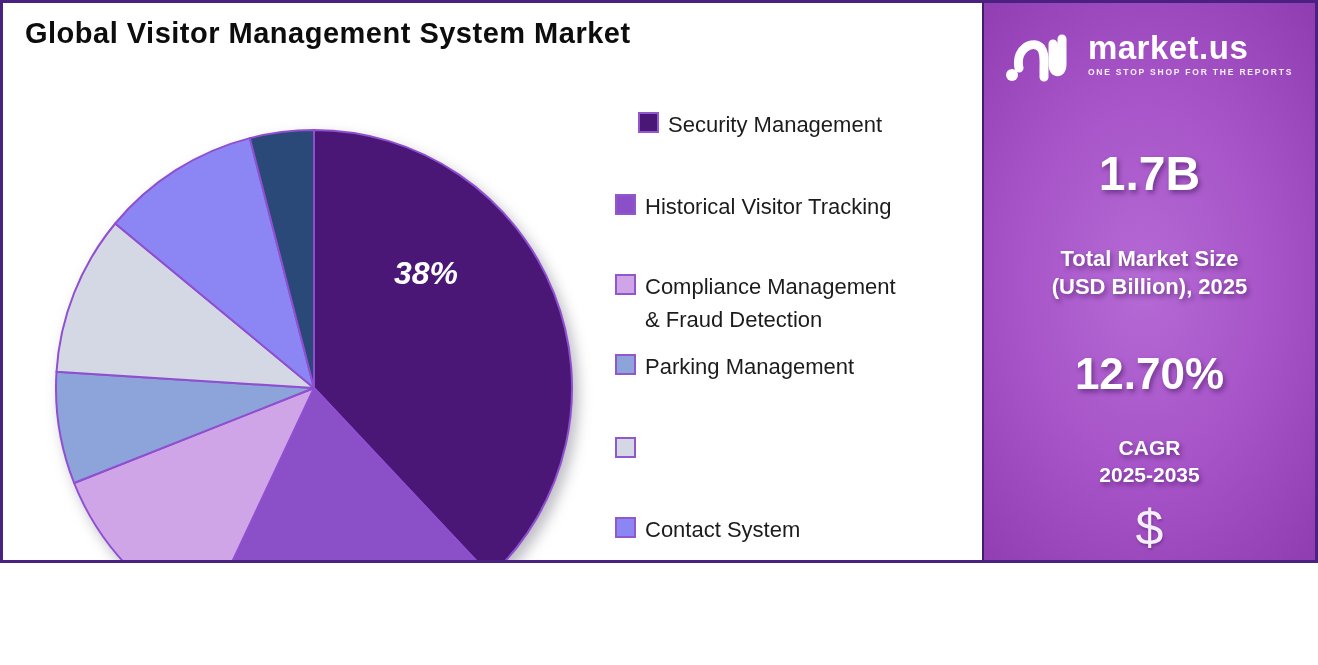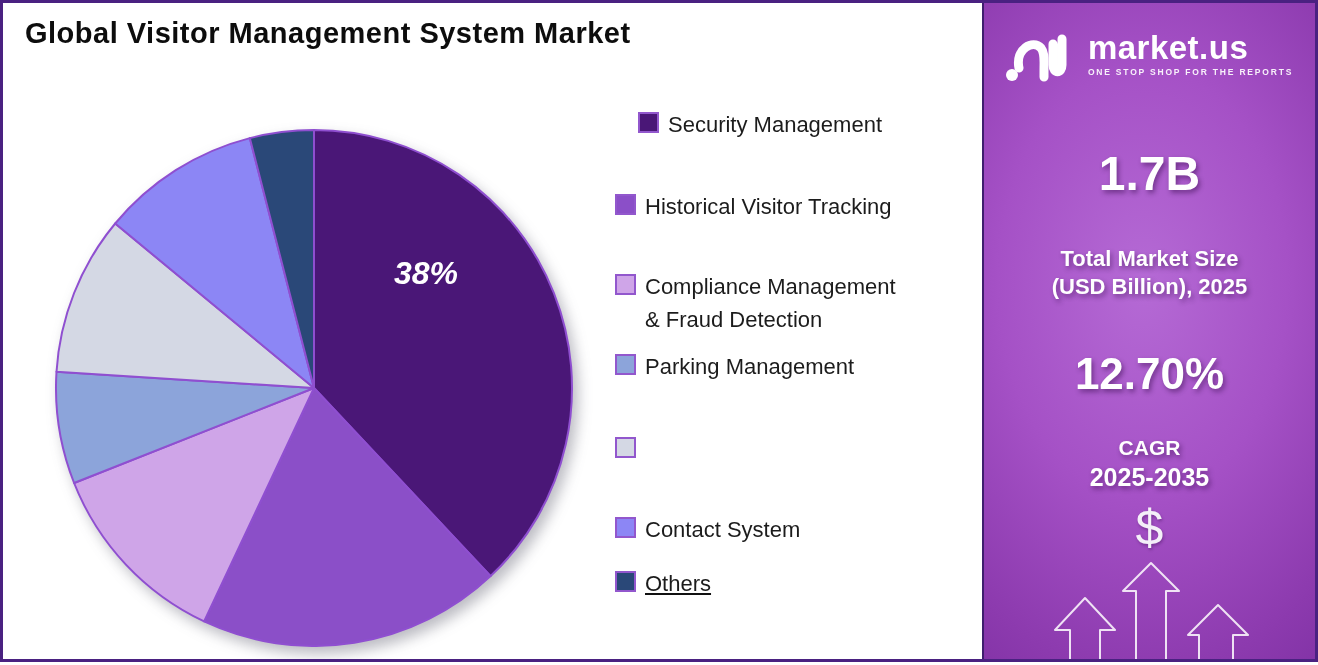--- a/index.html
+++ b/index.html
@@ -1,18 +1,18 @@
 <!DOCTYPE html>
 <html><head>
 <meta charset="utf-8">
 <style>
   html,body{margin:0;padding:0;background:#ffffff;}
   .canvas{
     position:relative;
-    width:1318px;height:662px;
+    width:1318px;height:563px;
     box-sizing:border-box;
     border:3px solid #4a2181;
     background:#ffffff;
     overflow:hidden;
     font-family:"Liberation Sans", sans-serif;
     color:#111;
   }
   
   .page-title{
     position:absolute;left:22px;top:14px;
@@ -48,21 +48,21 @@
   }
   .logo-row{position:absolute;top:24px;left:0;width:100%;display:flex;justify-content:center;align-items:flex-start;gap:20px;}
   .brand-col{margin-top:4px;text-align:left;}
   .brand-name{font-size:33px;font-weight:800;line-height:34px;letter-spacing:.5px;}
   .brand-tagline{font-size:8.5px;font-weight:700;letter-spacing:1.8px;opacity:.92;margin-top:2px;}
   .shadowed{text-shadow:2px 3px 5px rgba(40,0,60,.45);}
   .market-size-value{position:absolute;top:143px;left:0;width:100%;text-align:center;font-size:48px;font-weight:800;}
   .market-size-label{position:absolute;top:242px;left:0;width:100%;text-align:center;font-size:22px;font-weight:700;line-height:28px;}
   .cagr-value{position:absolute;top:346px;left:0;width:100%;text-align:center;font-size:44px;font-weight:800;}
   .cagr-label{position:absolute;top:433px;left:0;width:100%;text-align:center;font-size:21px;font-weight:700;}
-  .cagr-period{position:absolute;top:460px;left:0;width:100%;text-align:center;font-size:25px;font-weight:700;}
+  .cagr-period{position:absolute;top:460px;left:0;width:100%;text-align:center;font-size:21px;font-weight:700;}
   .dollar{position:absolute;top:496px;left:0;width:100%;text-align:center;font-size:50px;font-weight:400;color:#f4eff8;text-shadow:1px 2px 3px rgba(40,0,60,.3);}
   .arrows{position:absolute;left:64px;top:555px;}
 </style>
 </head>
 <body>
 
 <div class="canvas">
 
   <div class="page-title">Global Visitor Management System Market</div>
 

